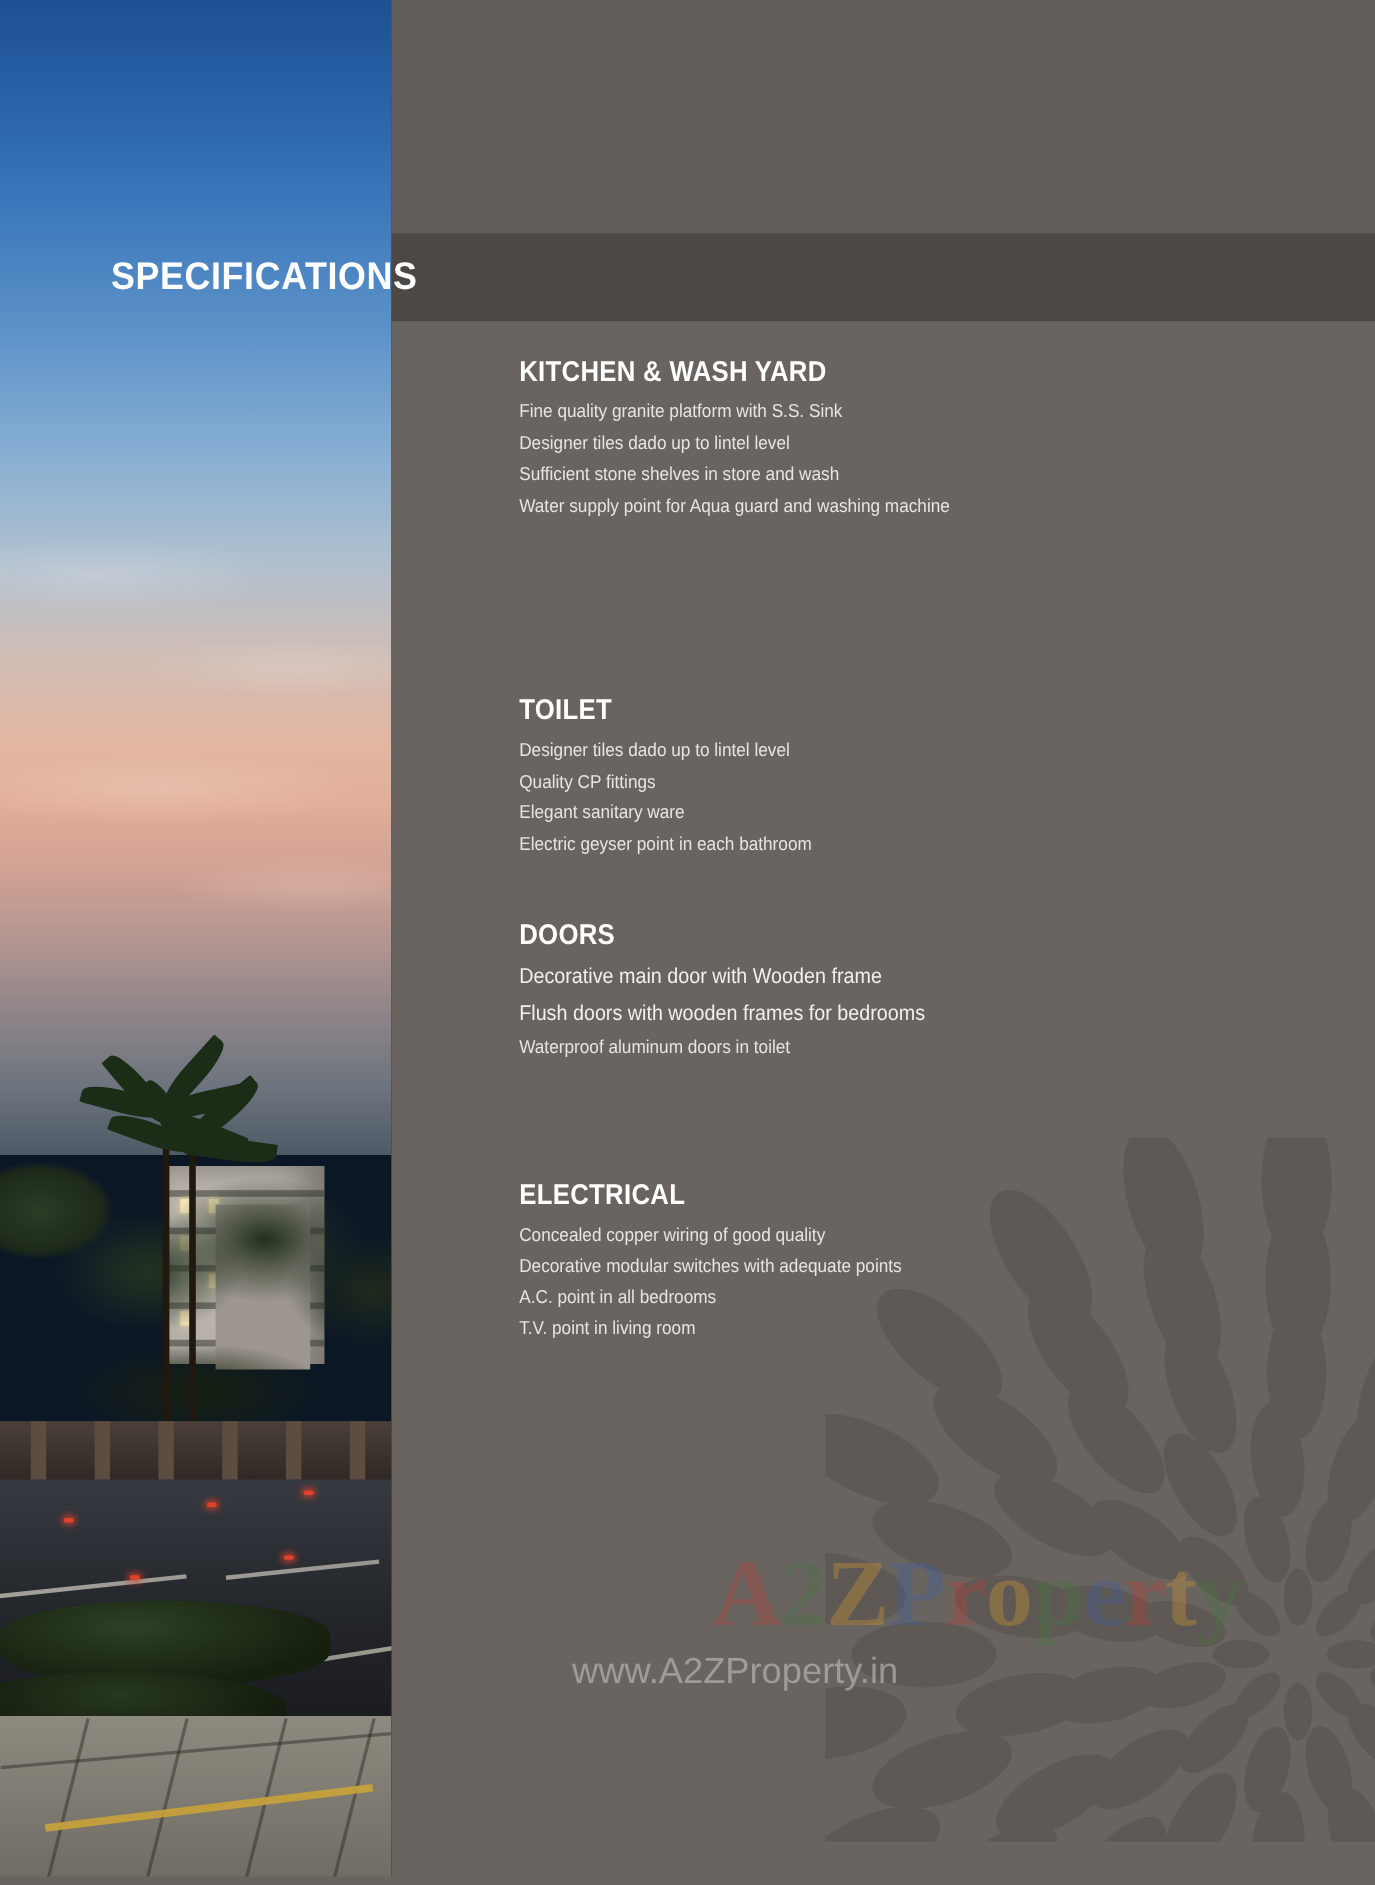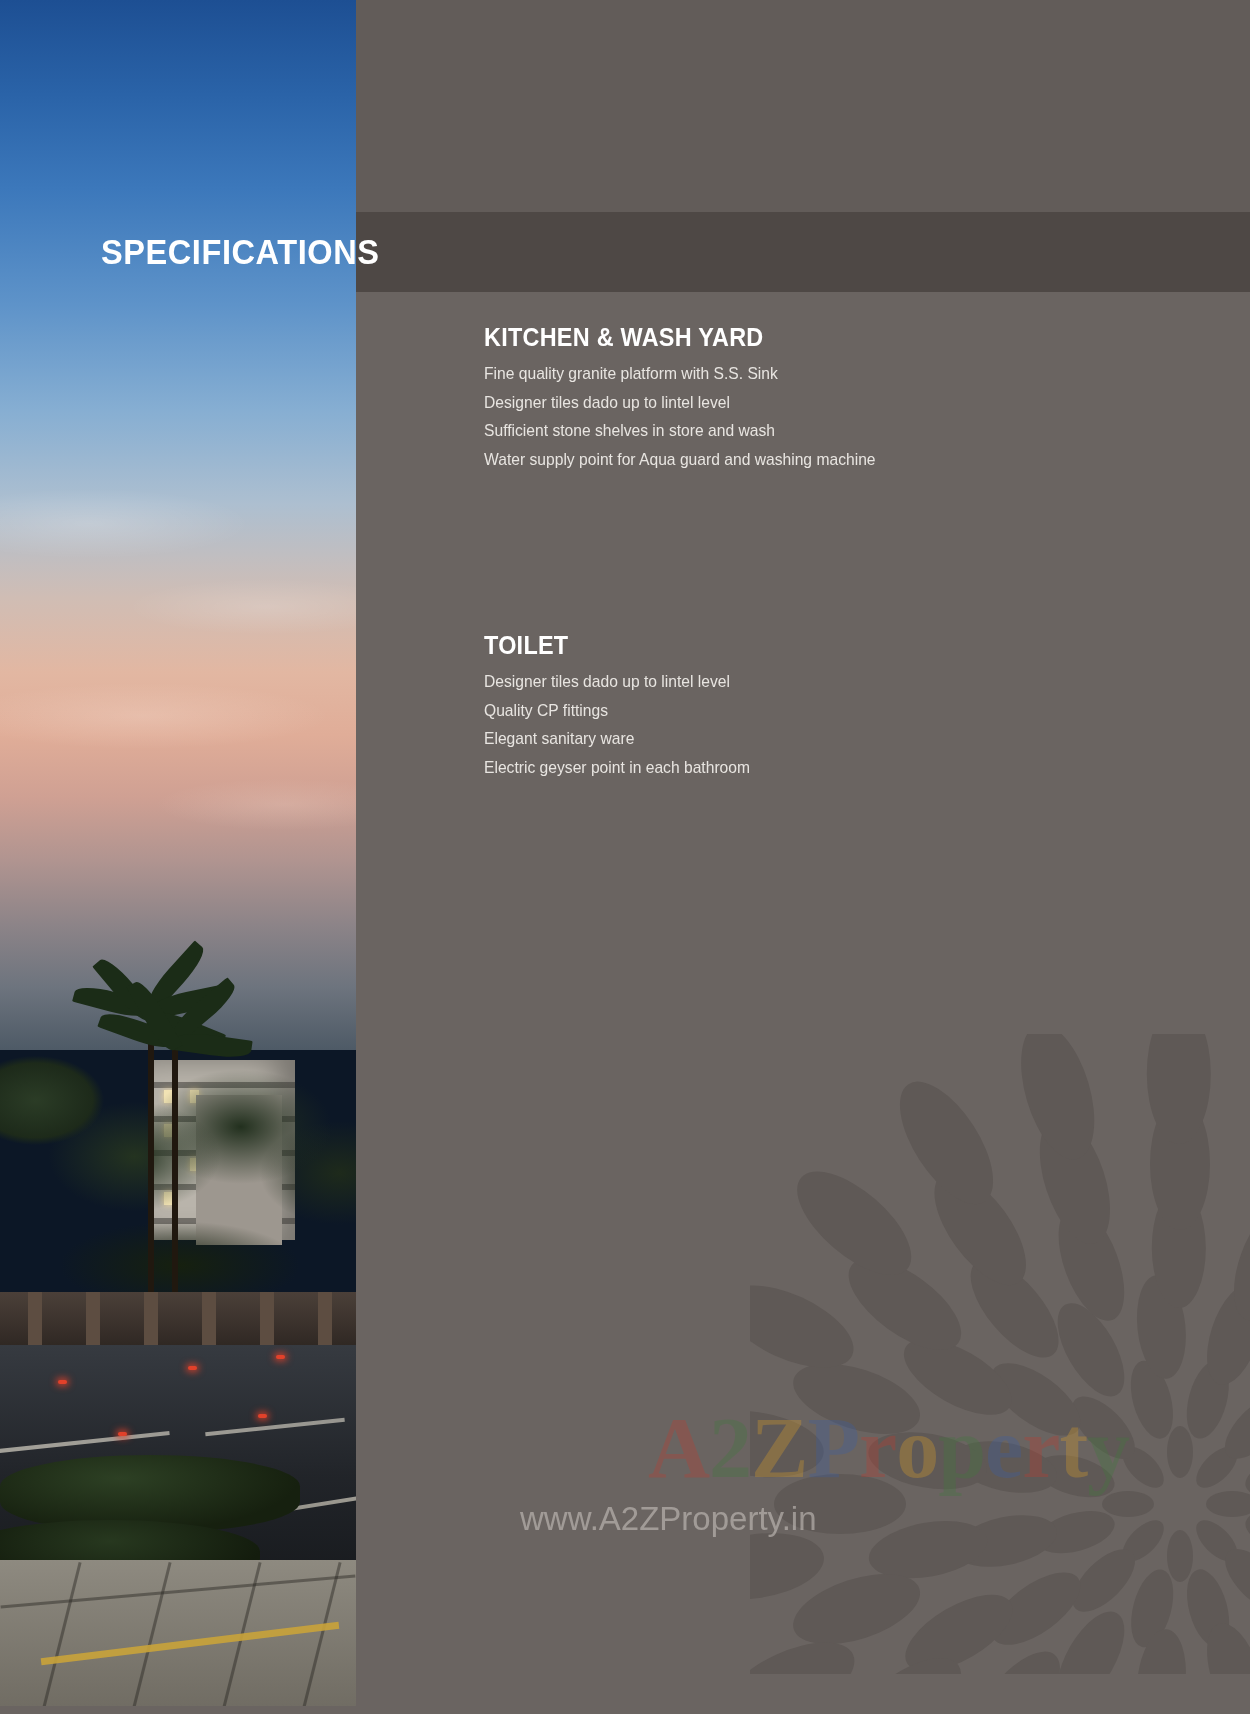--- a/index.html
+++ b/index.html
@@ -64,21 +64,21 @@
   .panel-top{position:absolute;left:0;top:0;width:894px;height:212px;background:#625c59;}
   .spec-band{position:absolute;left:0;top:212px;width:894px;height:80px;background:#4e4845;}
   .spec-title{position:absolute;left:101px;top:226px;color:#ffffff;font-size:35px;font-weight:bold;
       letter-spacing:.6px;line-height:52px;font-family:"Liberation Sans Narrow","Liberation Sans",sans-serif;
       transform:scaleX(.93);transform-origin:left center;}
 
   
   #floral{position:absolute;right:-60px;bottom:40px;width:560px;height:640px;opacity:1;pointer-events:none;}
 
   
-  #content{position:absolute;left:484px;top:322px;width:700px;}
+  #content{position:absolute;left:472px;top:322px;width:700px;}
   .sec{margin-bottom:0;}
   .sec h2{margin:0 0 7px 0;color:#ffffff;font-weight:bold;font-size:26px;letter-spacing:.3px;
      font-family:"Liberation Sans Narrow","Liberation Sans",sans-serif;transform:scaleX(.9);
      transform-origin:left center;white-space:nowrap;}
   .sec p{margin:0;color:#e8e5e1;font-size:17px;line-height:28.5px;font-weight:normal;
      font-family:"Liberation Sans Narrow","Liberation Sans",sans-serif;transform:scaleX(.92);
      transform-origin:left center;white-space:nowrap;}
   .sec p.big{font-size:19.5px;line-height:33px;color:#f2f0ed;}
   .gap{height:52px;}
 
@@ -271,20 +271,33 @@
       <div class="gap"></div>
       <div class="gap"></div>
       <div class="sec">
         <h2>TOILET</h2>
         <p>Designer tiles dado up to lintel level</p>
         <p>Quality CP fittings</p>
         <p>Elegant sanitary ware</p>
         <p>Electric geyser point in each bathroom</p>
       </div>
       <div class="gap"></div>
-      <div class="gap"></div>
-      <div class="gap"></div>
+      <div class="sec">
+        <h2>DOORS</h2>
+        <p class="big">Decorative main door with Wooden frame</p>
+        <p class="big">Flush doors with wooden frames for bedrooms</p>
+        <p>Waterproof aluminum doors in toilet</p>
+      </div>
+      <div class="gap"></div>
+      <div class="gap"></div>
+      <div class="sec">
+        <h2>ELECTRICAL</h2>
+        <p>Concealed copper wiring of good quality</p>
+        <p>Decorative modular switches with adequate points</p>
+        <p>A.C. point in all bedrooms</p>
+        <p>T.V. point in living room</p>
+      </div>
     </div>
 
   <div id="wm-logo"><span style="color: rgb(194, 59, 46);">A</span><span style="color: rgb(63, 122, 58);">2</span><span style="color: rgb(224, 162, 39);">Z</span><span style="color: rgb(58, 95, 168);"> P</span><span style="color: rgb(194, 59, 46);">r</span><span style="color: rgb(224, 162, 39);">o</span><span style="color: rgb(63, 122, 58);">p</span><span style="color: rgb(58, 95, 168);">e</span><span style="color: rgb(194, 59, 46);">r</span><span style="color: rgb(224, 162, 39);">t</span><span style="color: rgb(63, 122, 58);">y</span></div>
   <div id="wm-url">www.A2ZProperty.in</div>
   <div class="bar"></div>
 </div>
 
 </body></html>

